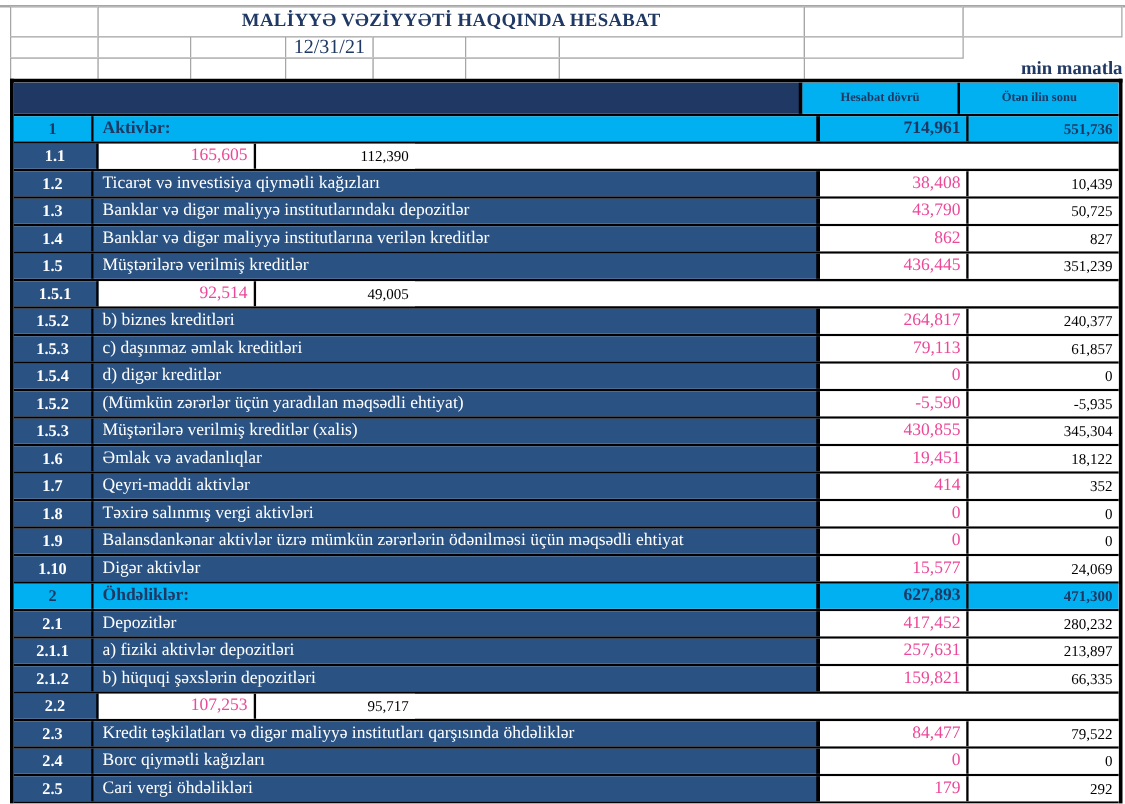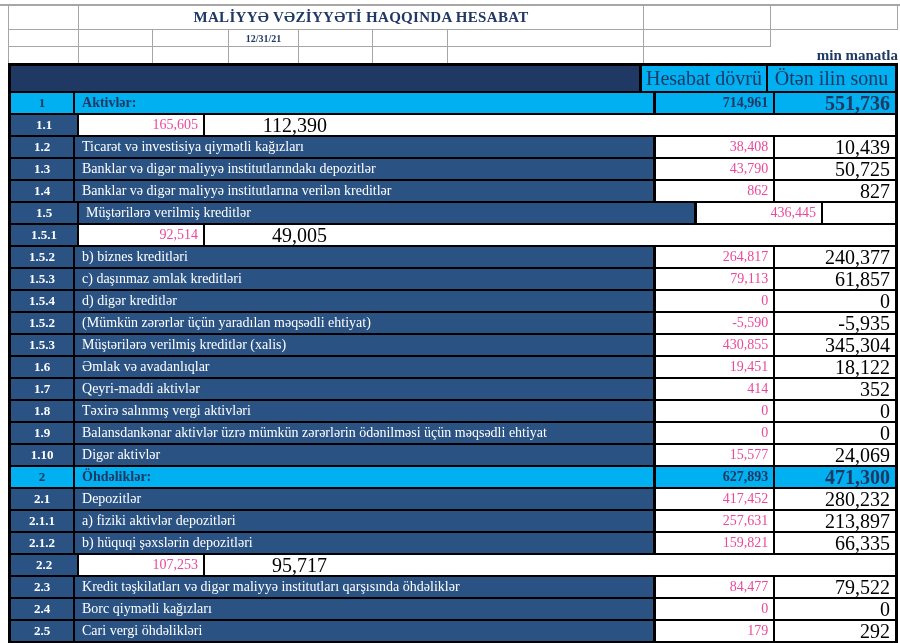--- a/index.html
+++ b/index.html
@@ -6,40 +6,40 @@
   .canvas{
     position:relative;width:900px;height:643px;background:#fff;overflow:hidden;
     font-family:"Liberation Serif","DejaVu Serif",serif;
     --navy:#1f3864;--cyan:#00b0f0;--blue:#2a5384;--grid:#a6a6a6;
   }
   .topline{position:absolute;left:0;top:4px;width:900px;height:2px;background:var(--grid);}
   .gc{position:absolute;border:1px solid var(--grid);box-sizing:border-box;background:#fff;}
   .title-cell{display:flex;align-items:center;justify-content:center;}
   .title-text{font-weight:bold;color:var(--navy);font-size:15px;letter-spacing:.3px;white-space:nowrap;}
   .date-cell{display:flex;align-items:center;justify-content:center;}
-  .date-text{font-weight:bold;color:var(--navy);font-size:10px;}
+  .date-text{font-weight:normal;color:var(--navy);font-size:16px;}
   .units{position:absolute;top:47px;right:2px;font-weight:bold;color:var(--navy);font-size:15px;}
   .table{
     position:absolute;left:8px;top:63px;width:890px;height:580px;
     border:3px solid #000;border-bottom:none;box-sizing:border-box;overflow:hidden;background:#fff;
   }
   .thead{display:flex;height:25px;border-bottom:2px solid #000;box-sizing:content-box;}
   .th-spacer{width:631px;background:var(--navy);border-right:3px solid #000;box-sizing:border-box;}
-  .th{display:flex;align-items:center;justify-content:center;font-weight:normal;color:var(--navy);
-      background:var(--cyan);font-size:20px;box-sizing:border-box;}
+  .th{display:flex;align-items:center;justify-content:center;font-weight:bold;color:var(--navy);
+      background:var(--cyan);font-size:10px;box-sizing:border-box;}
   .col-cur{width:126px;border-right:2px solid #000;}
   .col-prev{width:127px;}
   .trow{display:flex;height:22px;border-bottom:2px solid #000;box-sizing:border-box;}
   .c-no{width:68px;background:var(--blue);color:#fff;font-weight:bold;font-size:13px;
         display:flex;align-items:center;justify-content:center;border-right:2px solid #000;box-sizing:border-box;}
   .c-label{width:618px;background:var(--blue);color:#fff;font-size:14px;display:flex;align-items:center;
         padding-left:7px;box-sizing:border-box;border-right:3px solid #000;white-space:nowrap;overflow:hidden;text-align:right;}
   .c-cur{width:126px;background:#fff;color:#ec4899;font-size:14px;display:flex;align-items:center;
         justify-content:flex-end;padding-right:5px;box-sizing:border-box;border-right:2px solid #000;}
-  .c-prev{width:127px;background:#fff;color:#000;font-size:20px;display:flex;align-items:center;
+  .c-prev{width:127px;background:#fff;color:#000;font-size:12px;display:flex;align-items:center;
         justify-content:flex-end;padding-right:5px;box-sizing:border-box;font-family:Liberation Serif, serif;}
   .section .c-no,.section .c-label,.section .c-cur,.section .c-prev{
         background:var(--cyan);color:var(--navy);font-weight:bold;}
 </style>
 </head>
 <body>
 
 <div class="canvas" style="--navy: #1f3864; --cyan: #00b0f0; --blue: #2a5384; --grid: #a6a6a6;">
 
   <div class="topline"></div>
@@ -104,20 +104,21 @@
         <div class="trow">
           <div class="c-no">1.4</div>
           <div class="c-label">Banklar və digər maliyyə institutlarına verilən kreditlər</div>
           <div class="c-cur">862</div>
           <div class="c-prev">827</div>
         </div>
         <div class="trow">
           <div class="c-no">1.5</div>
           <div class="c-label">Müştərilərə verilmiş kreditlər</div>
           <div class="c-cur">436,445</div>
+          <div class="c-prev">351,239</div>
         </div>
         <div class="trow">
           <div class="c-no">1.5.1</div>
           <div class="c-cur">92,514</div>
           <div class="c-prev">49,005</div>
         </div>
         <div class="trow">
           <div class="c-no">1.5.2</div>
           <div class="c-label">b) biznes kreditləri</div>
           <div class="c-cur">264,817</div>

